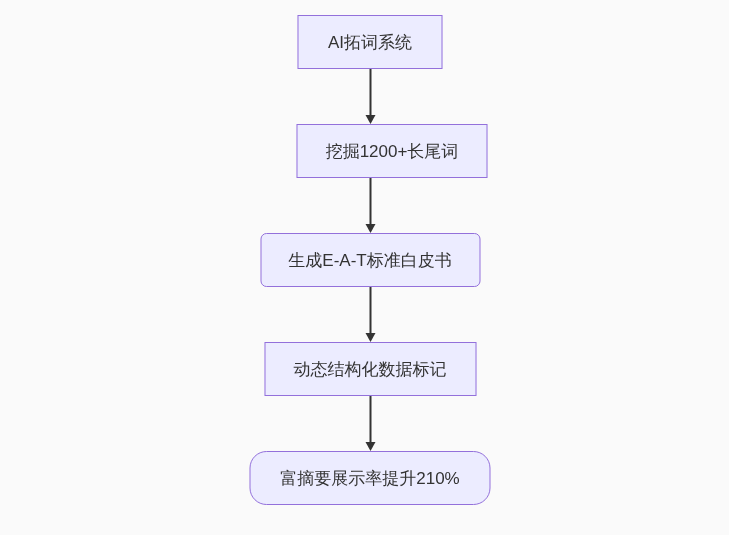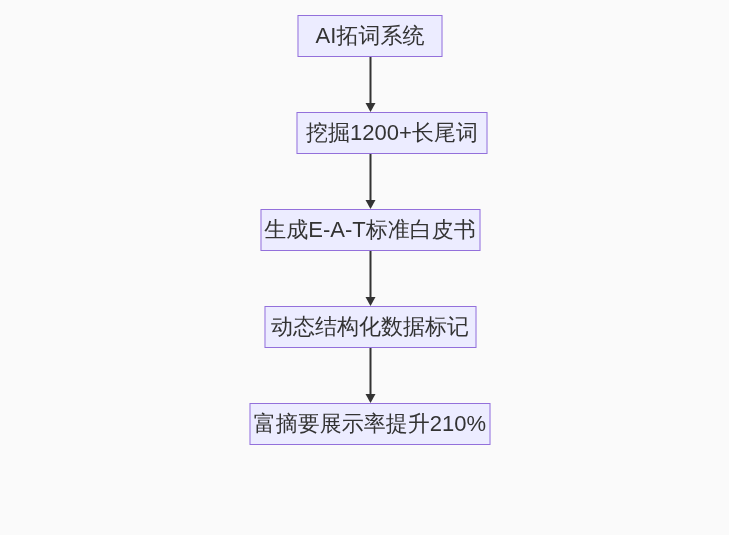--- a/index.html
+++ b/index.html
@@ -25,35 +25,35 @@
     position: absolute;
     left: 370px;
     top: 15px;
     transform: translateX(-50%);
     display: flex;
     flex-direction: column;
     align-items: center;
   }
   .node {
     box-sizing: border-box;
-    height: 42px;
+    height: 54px;
     background: var(--node-fill);
     border: 1.5px solid var(--node-border);
     display: flex;
     align-items: center;
     justify-content: center;
     color: var(--text);
-    font-size: 22px;
+    font-size: 17px;
     white-space: nowrap;
   }
   .node.n1 { width: 145px; }
   .node.n2 { width: 191px; margin-left: 44px; }
-  .node.n3 { width: 220px; }
+  .node.n3 { width: 220px; border-radius: 6px; }
   .node.n4 { width: 212px; }
-  .node.n5 { width: 241px; }
+  .node.n5 { width: 241px; border-radius: 17px; }
   .arrow {
     height: 55px;
     display: flex;
     flex-direction: column;
     align-items: center;
   }
   .arrow-line {
     width: 2px;
     flex: 1;
     background: var(--arrow);

